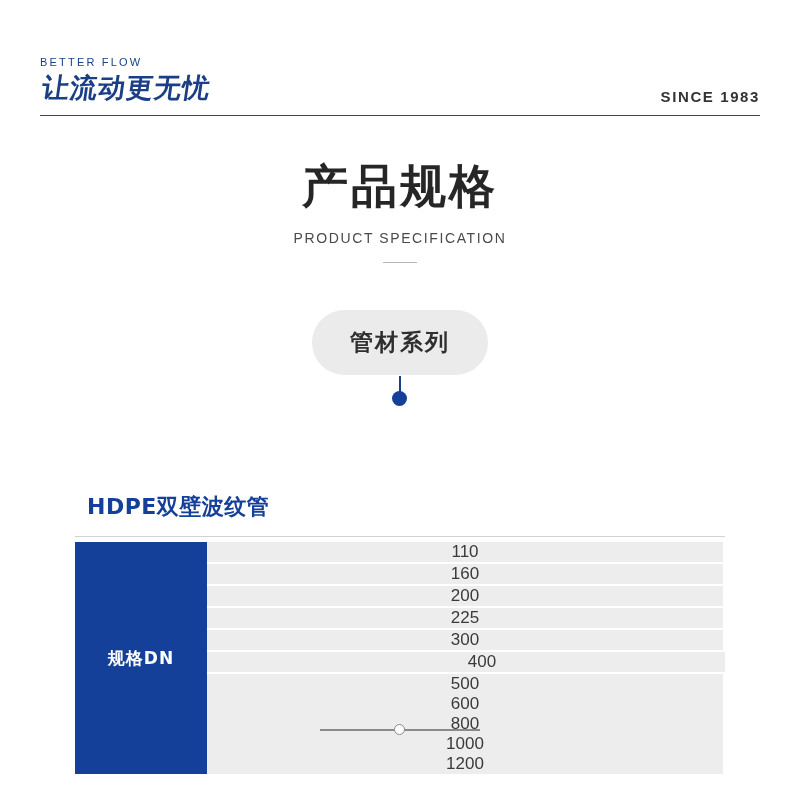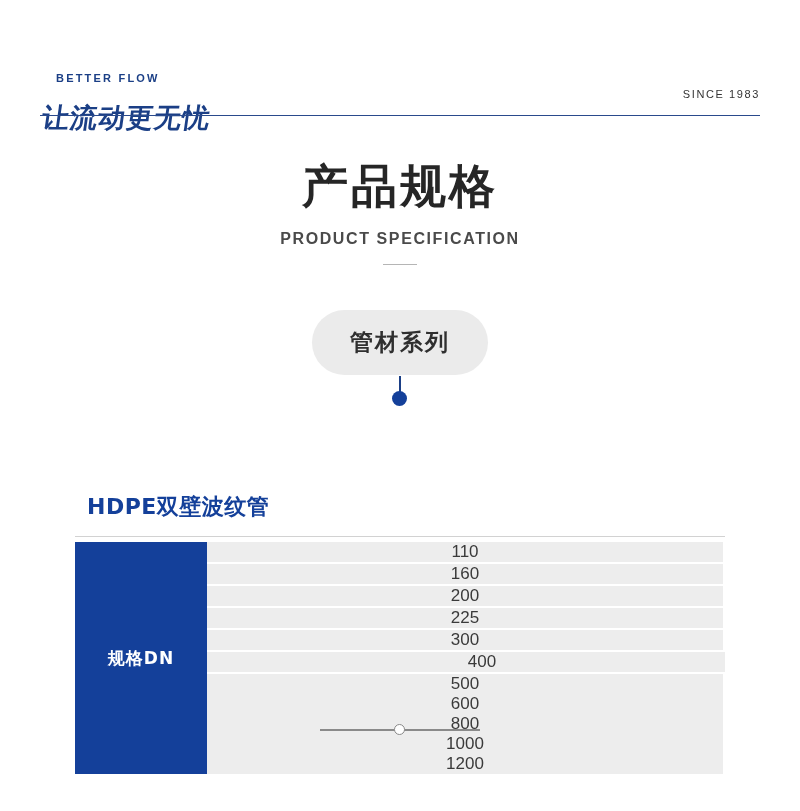--- a/index.html
+++ b/index.html
@@ -31,43 +31,43 @@
   }
   .brand {
     position: absolute;
     left: 0;
     top: 0;
   }
   .brand-en {
     font-size: 11px;
     letter-spacing: 2.2px;
     color: #1b3f86;
-    font-weight: 700;
+    font-weight: 400;
     line-height: 14px;
-    margin: 16px;
+    margin: 0;
   }
   .brand-cn {
     font-size: 27px;
     font-weight: 800;
     color: #1b3f86;
     letter-spacing: 1px;
     line-height: 34px;
     margin: 2px 0 0 0;
     font-family: "DejaVu Sans", "Liberation Sans", sans-serif;
     transform: skewX(-8deg);
     transform-origin: left bottom;
   }
   .since {
     position: absolute;
     right: 0;
     top: 33px;
-    font-size: 11px;
+    font-size: 15px;
     letter-spacing: 1.6px;
     color: #333;
-    font-weight: 400;
+    font-weight: 700;
   }
   .header-rule {
     position: absolute;
     left: 0;
     top: 60px;
     width: 720px;
     height: 1px;
     background: #2a4a8c;
   }
 
@@ -83,24 +83,23 @@
     font-size: 46px;
     font-weight: 800;
     letter-spacing: 3px;
     color: #262626;
     line-height: 56px;
     margin: 16px;
     font-family: "DejaVu Sans", "Liberation Sans", sans-serif;
   }
   .title-en {
     margin-top: 12px;
-    font-size: 16px;
+    font-size: 14px;
     letter-spacing: 1.6px;
     color: #4a4a4a;
-    font-weight: bold;
   }
   .title-divider {
     margin: 16px auto 0 auto;
     width: 34px;
     height: 1px;
     background: #b5b5b5;
   }
 
   
   .pill-wrap {

